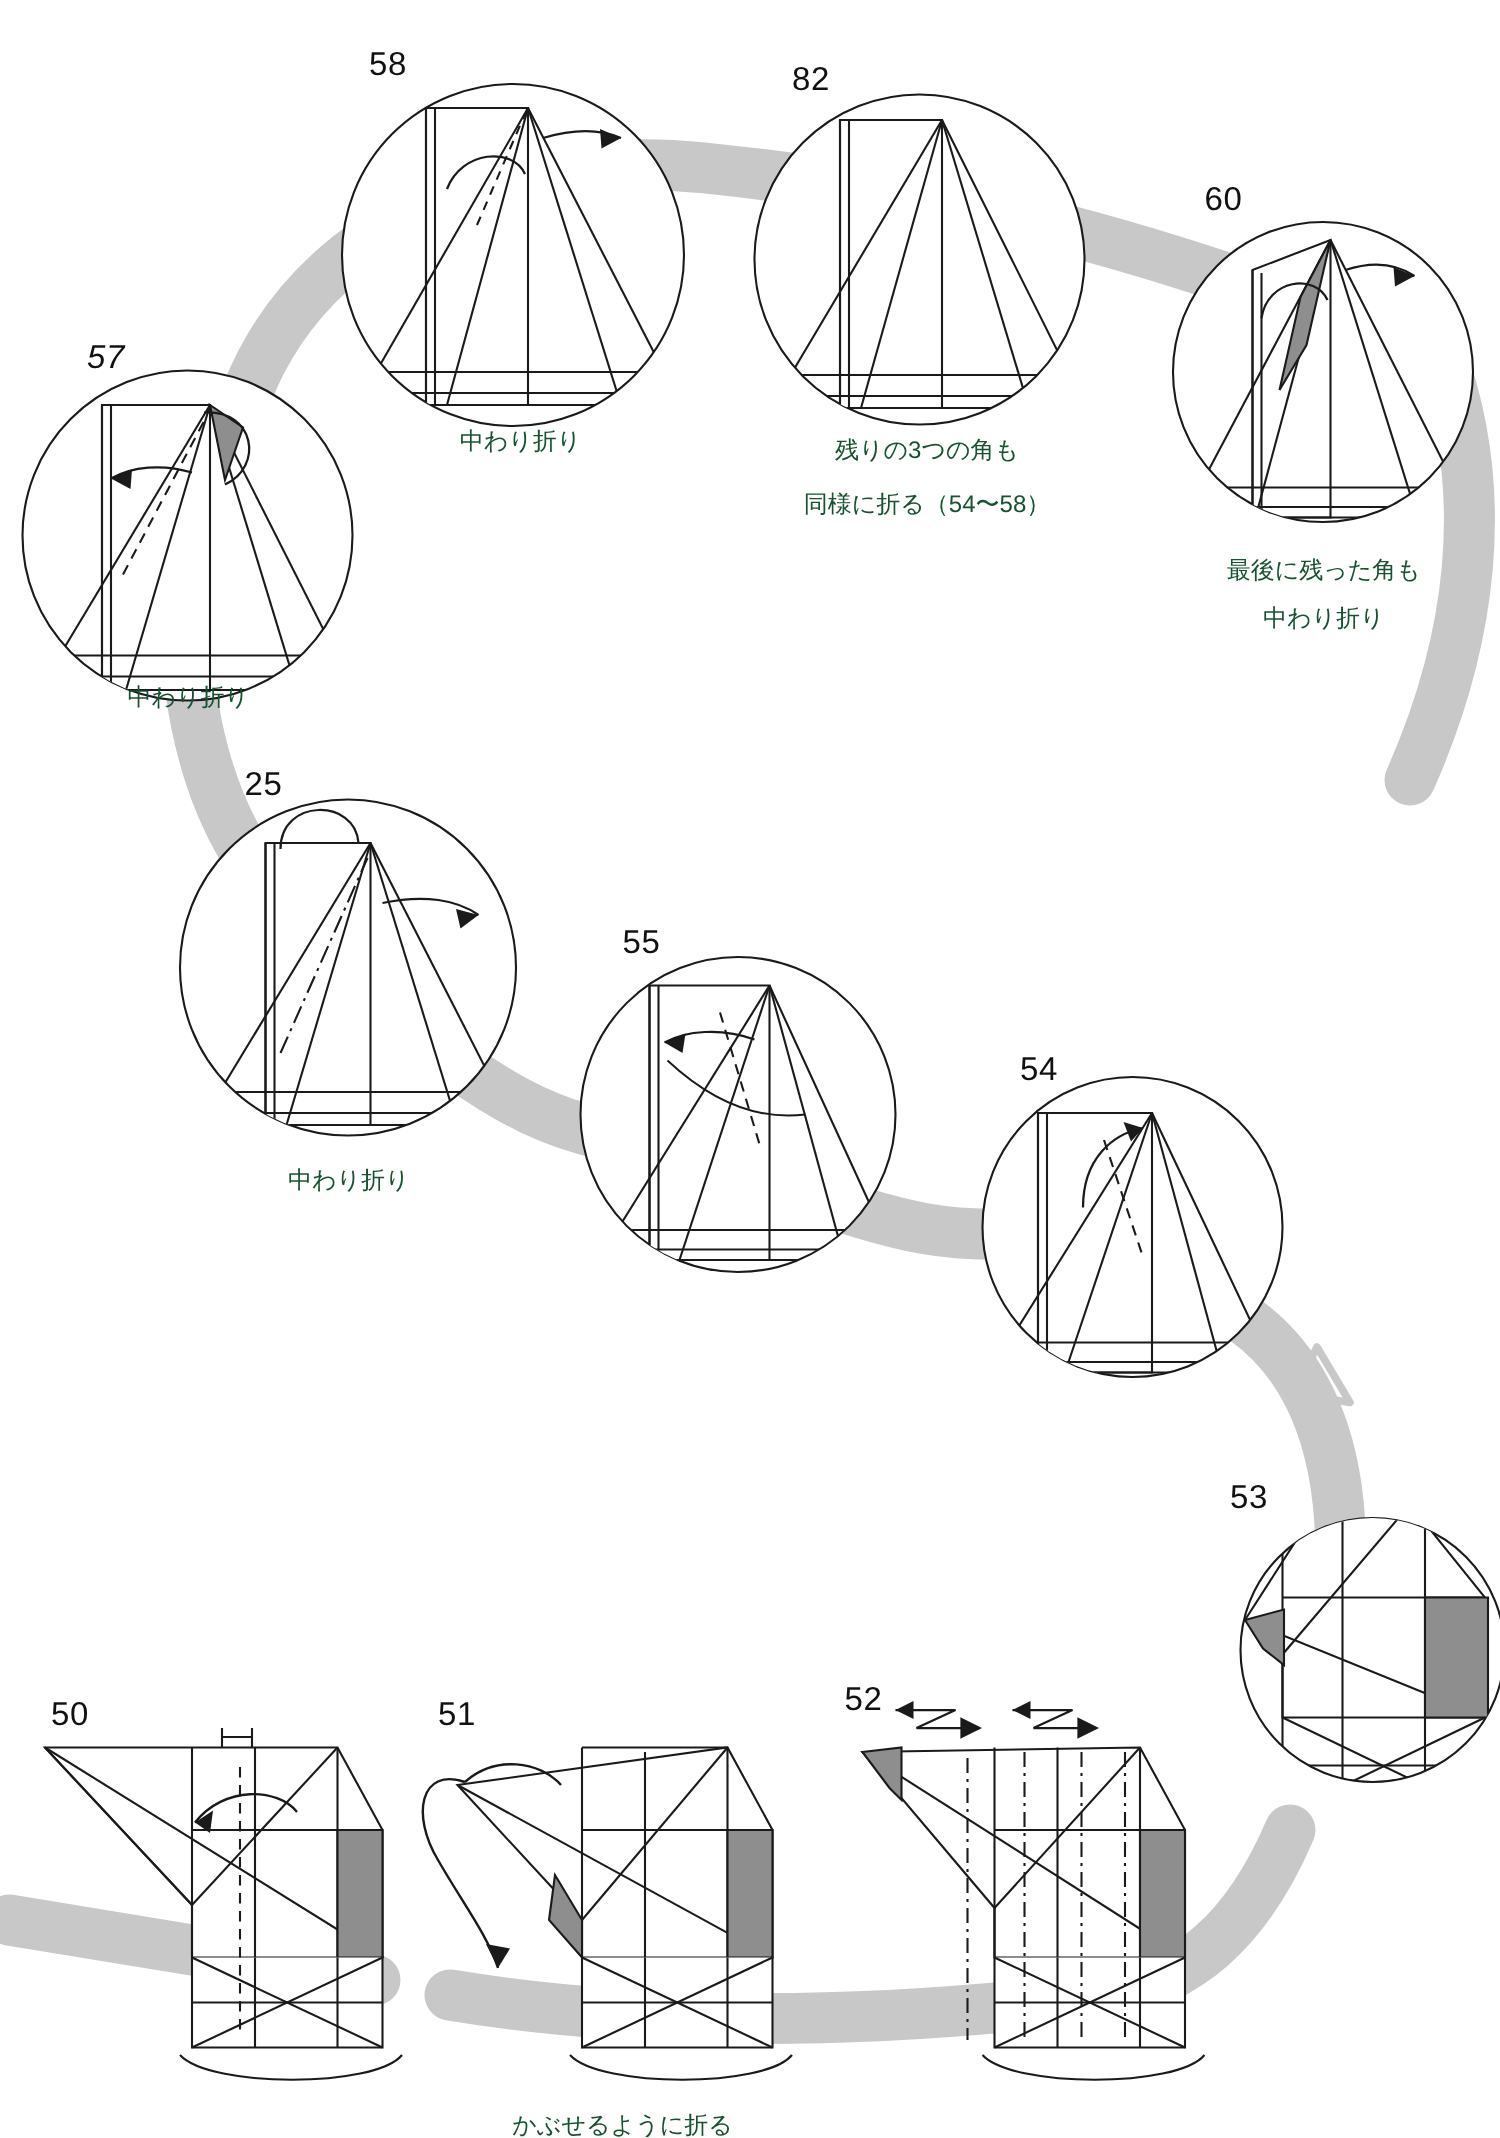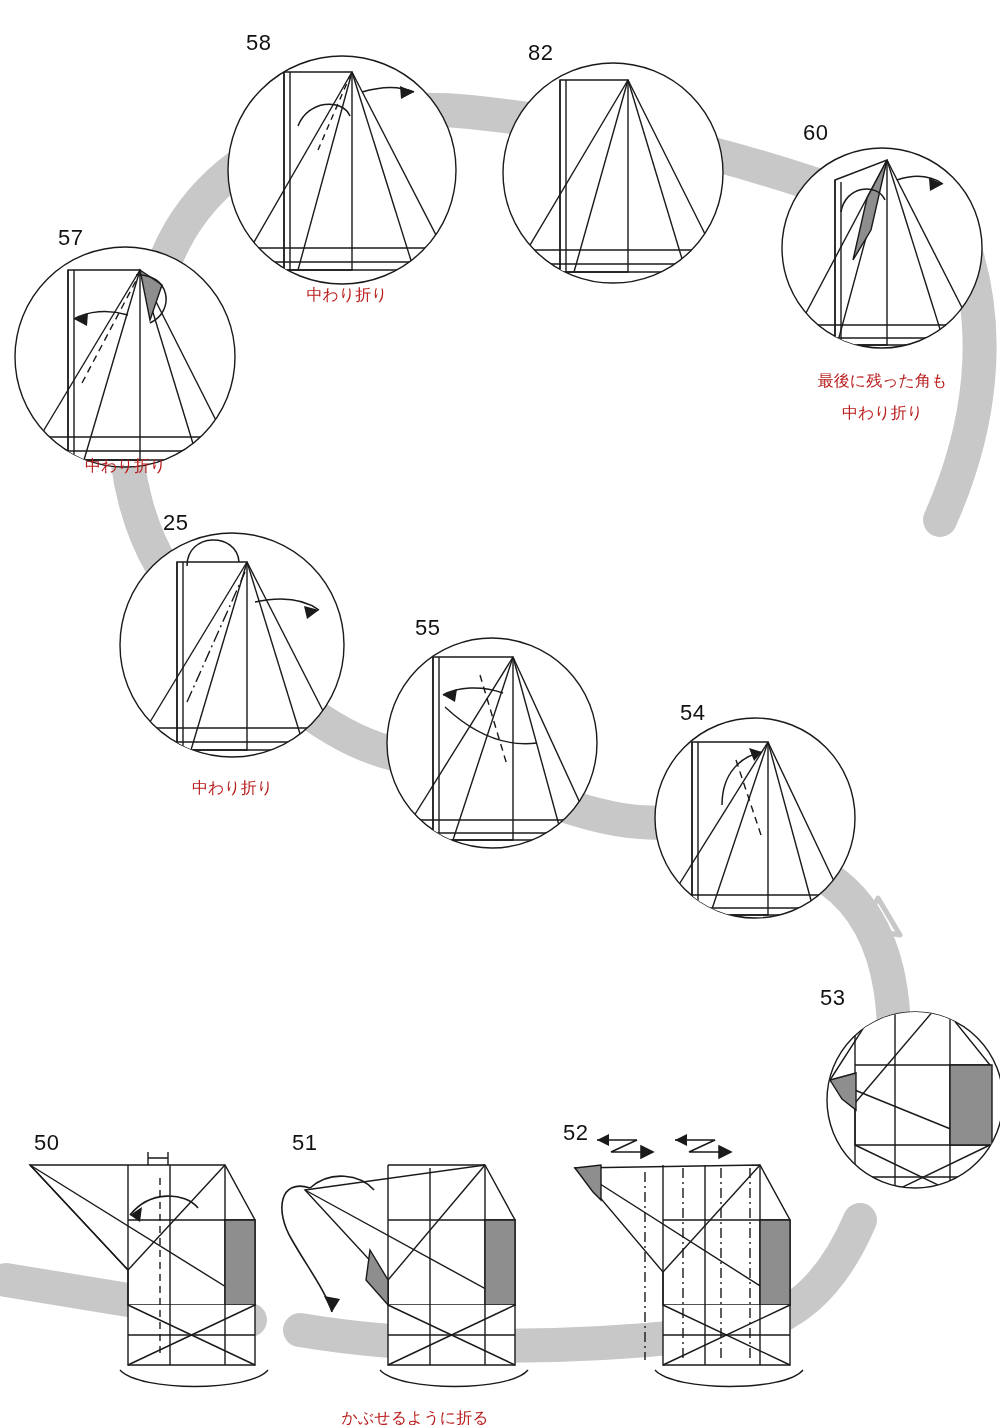--- a/index.html
+++ b/index.html
@@ -18,21 +18,21 @@
     position:absolute;
     font-size:22px;
     font-weight:400;
     color:#111;
     letter-spacing:0.5px;
     white-space:nowrap;
   }
   .cap{
     position:absolute;
     font-size:16px;
-    color:#b91c1c;
+    color:#14532d;
     white-space:nowrap;
     line-height:1.6;
     text-align:center;
   }
   svg{display:block;overflow:visible;}
 </style>
 </head>
 <body>
 
 <div id="stage">
@@ -277,21 +277,21 @@
 
       <path d="M 72 56 C 72 22 122 22 124 52" fill="none" stroke="#1a1a1a" stroke-width="1.5"></path>
 
       <path d="M 140 92 C 168 86 190 90 204 100" fill="none" stroke="#1a1a1a" stroke-width="1.5"></path>
       <path d="M 204 100 L 189 96 L 192 109 Z" fill="#1a1a1a"></path>
     </svg>
     <div class="cap" style="left:10px;top:265px;width:215px;">中わり折り</div>
   </div>
 
   <div class="step" style="left:10px;top:225px;width:230px;height:290px;">
-    <div class="num" style="left:48px;top:0px;">57</div>
+    <div class="num" style="left:48px;top:0px;font-style:italic;">57</div>
     <svg width="230" height="250" viewBox="0 0 230 250">
       <circle cx="115" cy="132" r="110" fill="#ffffff" stroke="#1a1a1a" stroke-width="1.4"></circle>
       <clipPath id="c57">
           <circle cx="115" cy="132" r="110"></circle>
         </clipPath>
       <g clip-path="url(#c57)" fill="none" stroke="#1a1a1a" stroke-width="1.4">
         <path d="M58 45 L130 45 L130 235 L58 235 Z" fill="#ffffff"></path>
         <path d="M130 45 L226 235"></path>
         <path d="M130 45 L16 235"></path>
         <path d="M130 45 L74 235"></path>
@@ -357,20 +357,22 @@
         <path d="M130 40 L16 232"></path>
         <path d="M130 40 L76 232"></path>
         <path d="M130 40 L188 232"></path>
         <path d="M62 40 L62 232"></path>
         <path d="M68 40 L68 232"></path>
         <path d="M0 210 L240 210"></path>
         <path d="M0 224 L240 224"></path>
         <path d="M62 232 L226 232"></path>
       </g>
     </svg>
+    <div class="cap" style="left:-5px;top:248px;width:250px;">残りの3つの角も</div>
+    <div class="cap" style="left:-5px;top:284px;width:250px;">同様に折る（54〜58）</div>
   </div>
 
   <div class="step" style="left:775px;top:120px;width:215px;height:300px;">
     <div class="num" style="left:28px;top:0px;">60</div>
     <svg width="215" height="250" viewBox="0 0 215 250">
       <circle cx="107" cy="128" r="100" fill="#ffffff" stroke="#1a1a1a" stroke-width="1.4"></circle>
       <clipPath id="c60">
           <circle cx="107" cy="128" r="100"></circle>
         </clipPath>
       <g clip-path="url(#c60)" fill="none" stroke="#1a1a1a" stroke-width="1.4">

